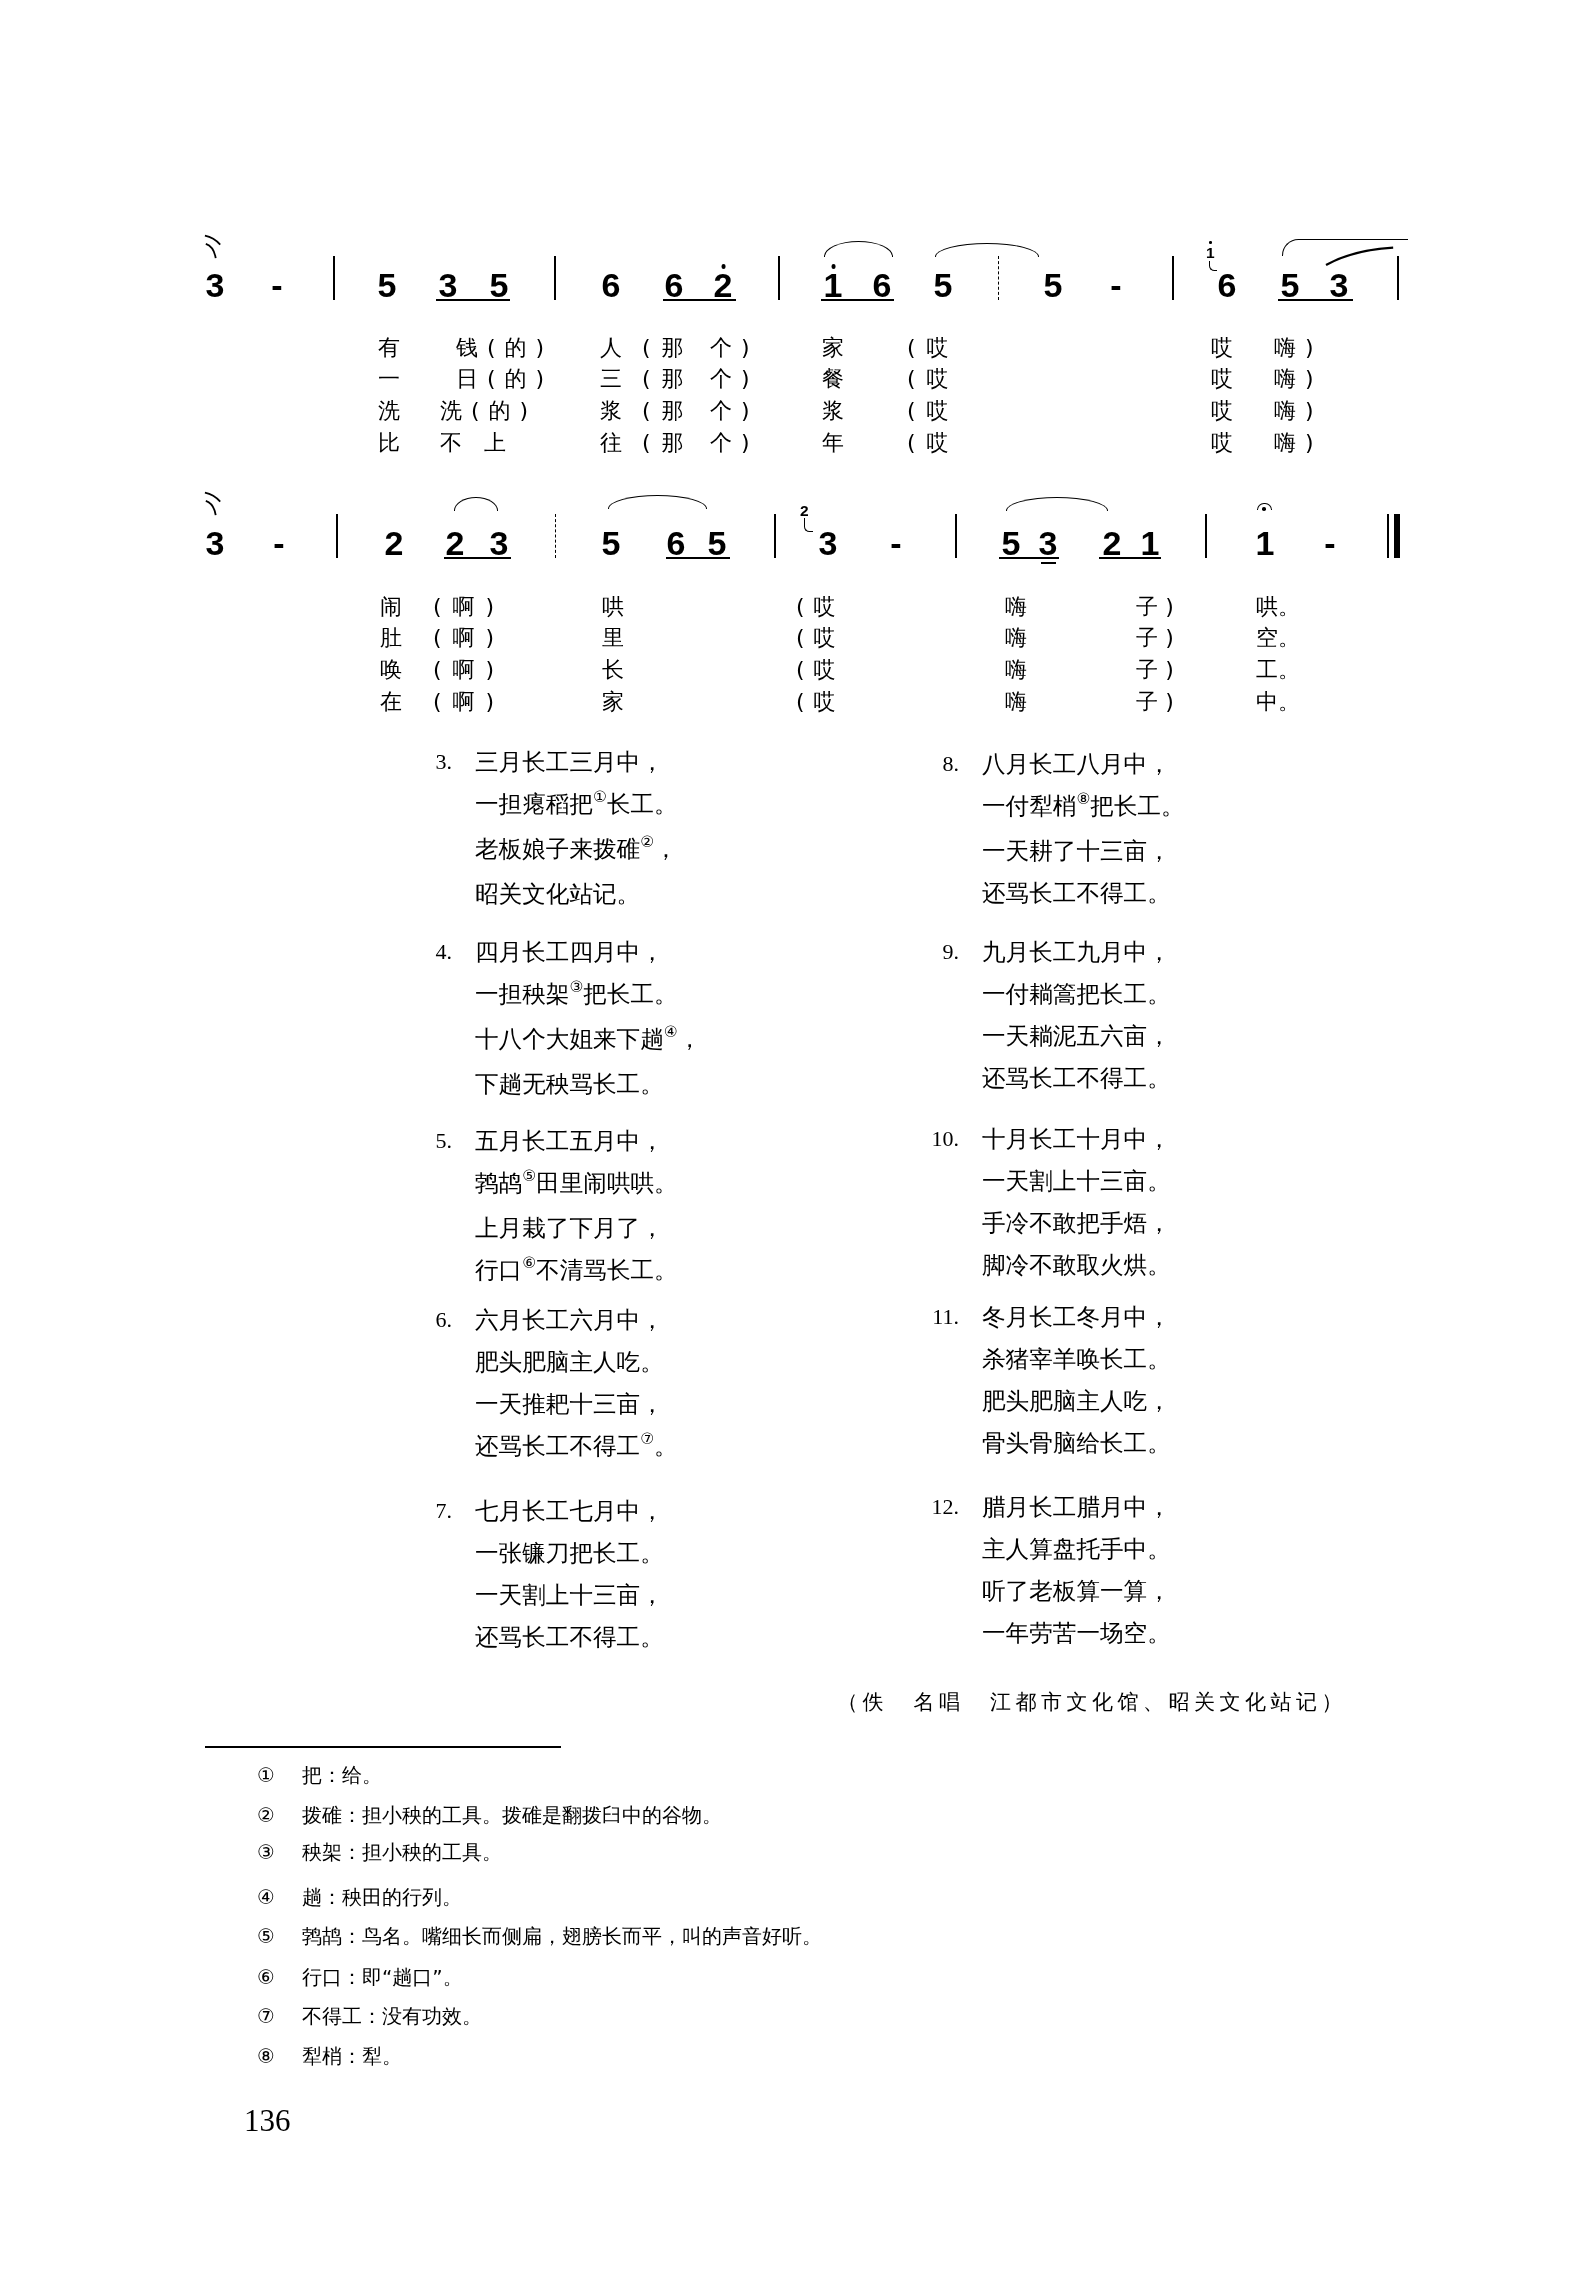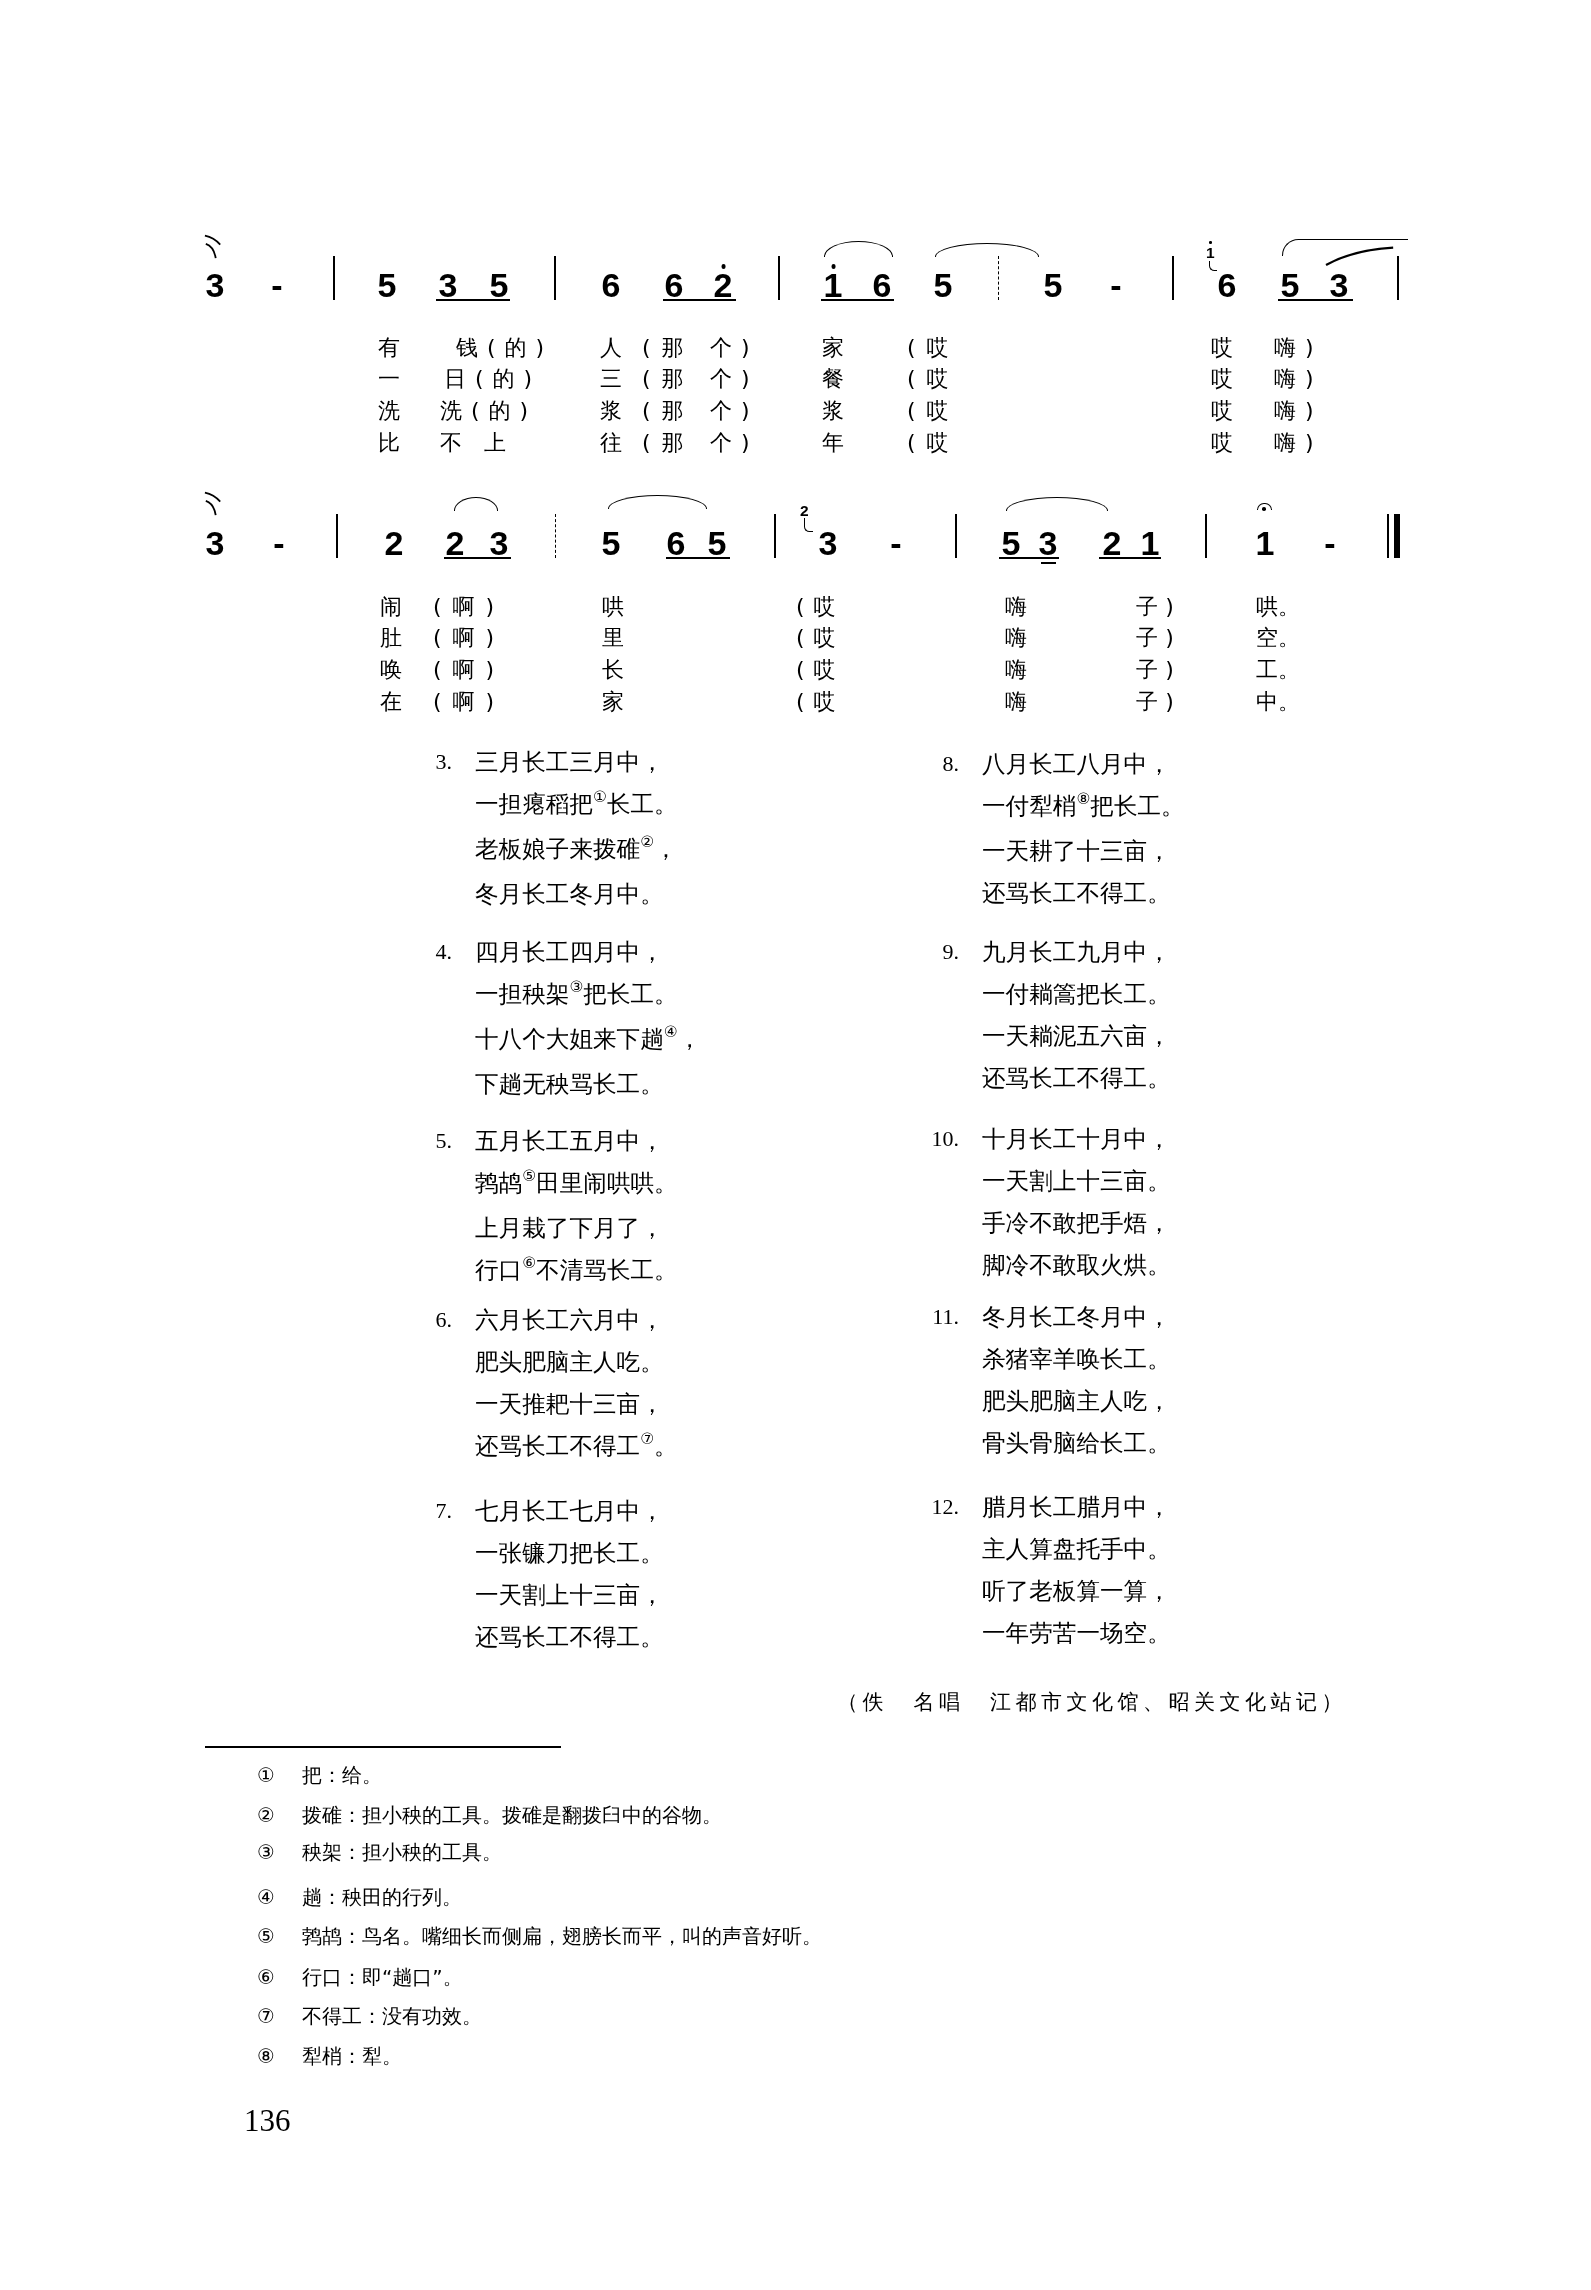--- a/index.html
+++ b/index.html
@@ -85,21 +85,21 @@
     <span class="lyr" style="left:600px">人</span>
     <span class="lyr ls12" style="left:642px">(那</span>
     <span class="lyr ls10" style="left:710px">个)</span>
     <span class="lyr" style="left:822px">家</span>
     <span class="lyr ls12" style="left:907px">(哎</span>
     <span class="lyr" style="left:1211px">哎</span>
     <span class="lyr ls10" style="left:1274px">嗨)</span>
   </div>
   <div class="lline" style="top:366px">
     <span class="lyr" style="left:378px">一</span>
-    <span class="lyr ls10" style="left:444px">日(的)</span>
+    <span class="lyr ls10" style="left:456px">日(的)</span>
     <span class="lyr" style="left:600px">三</span>
     <span class="lyr ls12" style="left:642px">(那</span>
     <span class="lyr ls10" style="left:710px">个)</span>
     <span class="lyr" style="left:822px">餐</span>
     <span class="lyr ls12" style="left:907px">(哎</span>
     <span class="lyr" style="left:1211px">哎</span>
     <span class="lyr ls10" style="left:1274px">嗨)</span>
   </div>
   <div class="lline" style="top:398px">
     <span class="lyr" style="left:378px">洗</span>
@@ -203,21 +203,21 @@
     <span class="lyr ls8" style="left:1136px">子)</span>
     <span class="lyr" style="left:1256px">中。</span>
   </div>
 
   <div class="verse" style="left:407px;top:741px">
     <span class="vnum">3.</span>
     <div class="vlines">
       <div class="vl"><span>三月长工三月中，</span></div>
       <div class="vl"><span>一担瘪稻把</span><span class="ref">①</span><span>长工。</span></div>
       <div class="vl"><span>老板娘子来拨碓</span><span class="ref">②</span><span>，</span></div>
-      <div class="vl"><span>冬月长工冬月中。</span></div>
+      <div class="vl"><span>昭关文化站记。</span></div>
     </div>
   </div>
 
   <div class="verse" style="left:407px;top:931px">
     <span class="vnum">4.</span>
     <div class="vlines">
       <div class="vl"><span>四月长工四月中，</span></div>
       <div class="vl"><span>一担秧架</span><span class="ref">③</span><span>把长工。</span></div>
       <div class="vl"><span>十八个大姐来下趟</span><span class="ref">④</span><span>，</span></div>
       <div class="vl"><span>下趟无秧骂长工。</span></div>

